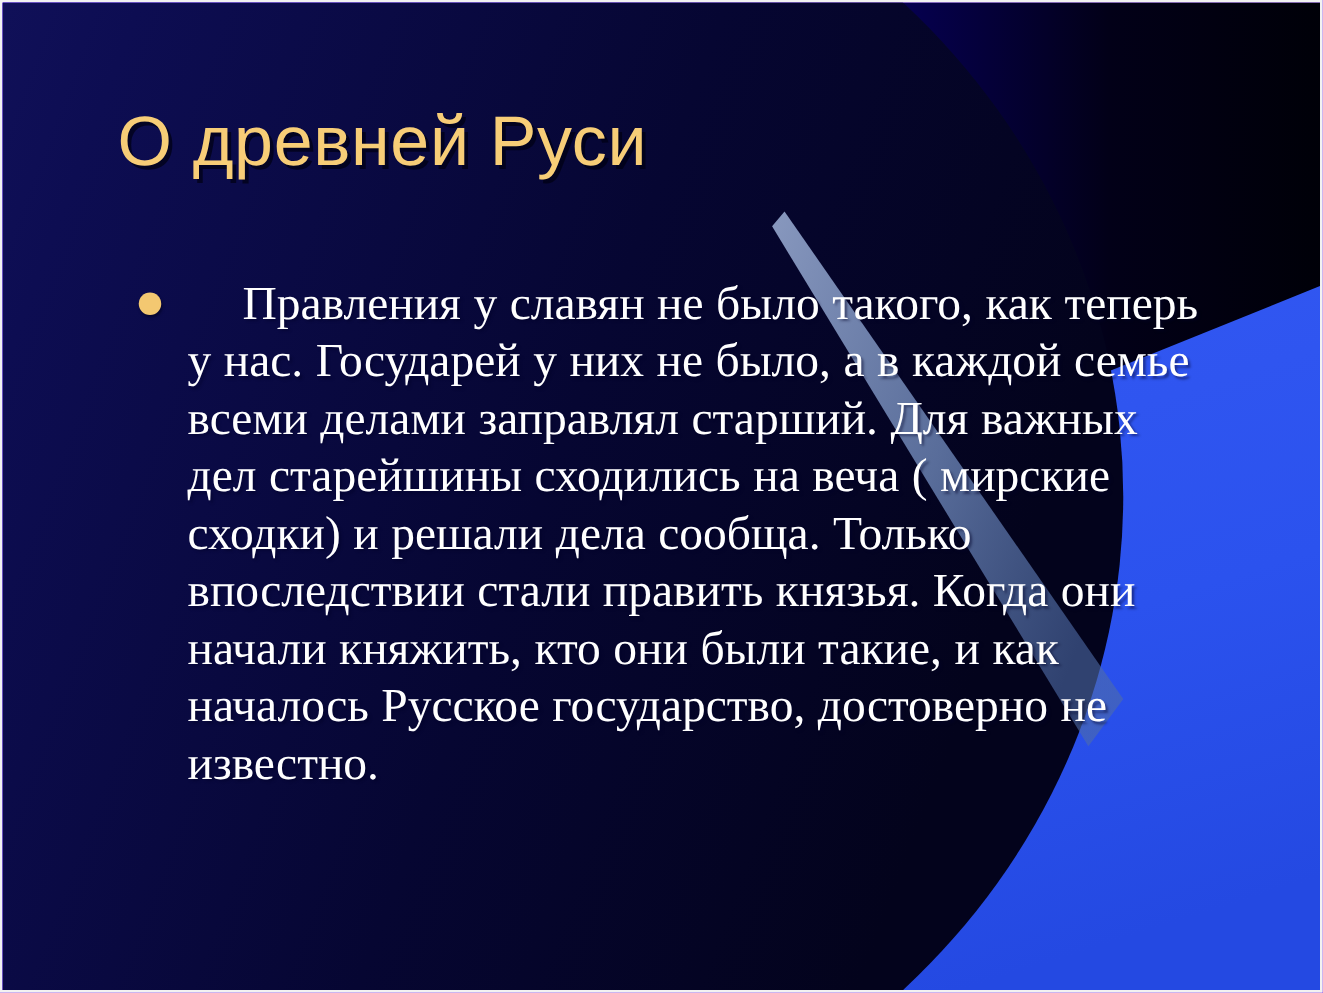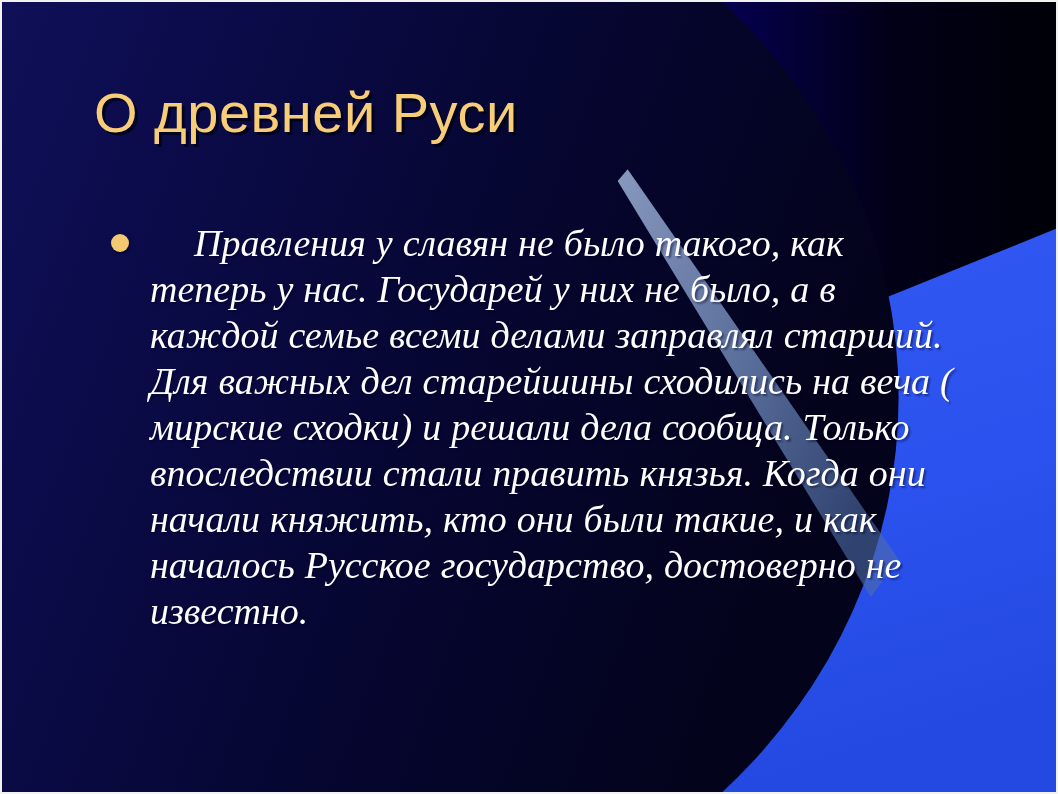--- a/index.html
+++ b/index.html
@@ -89,21 +89,20 @@
 
   .body-text {
     margin: 0;
     font-family: "Liberation Serif", serif;
     font-size: 38px;
     line-height: 46px;
     color: #ffffff;
     text-indent: 44px;
     text-shadow: 2px 2px 2px rgba(0, 0, 40, 0.45);
     word-spacing: 0.5px;
-    font-style: italic;
   }
 </style>
 </head>
 <body>
 
 <div id="slide">
 
   <div class="bg-gradient"></div>
 
   <svg class="shapes-svg" viewBox="0 0 1058 794" preserveAspectRatio="none">

